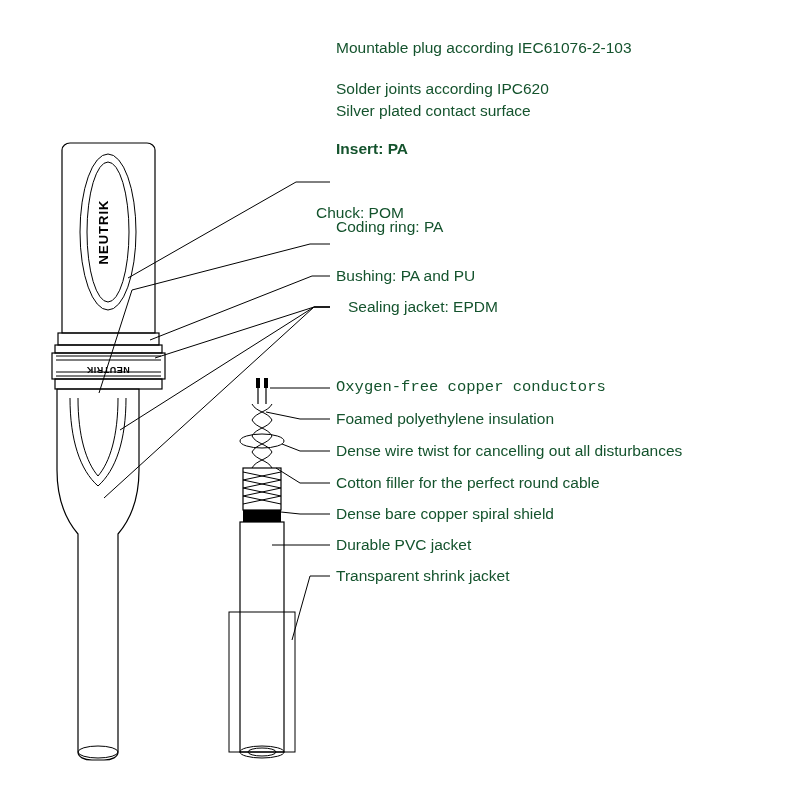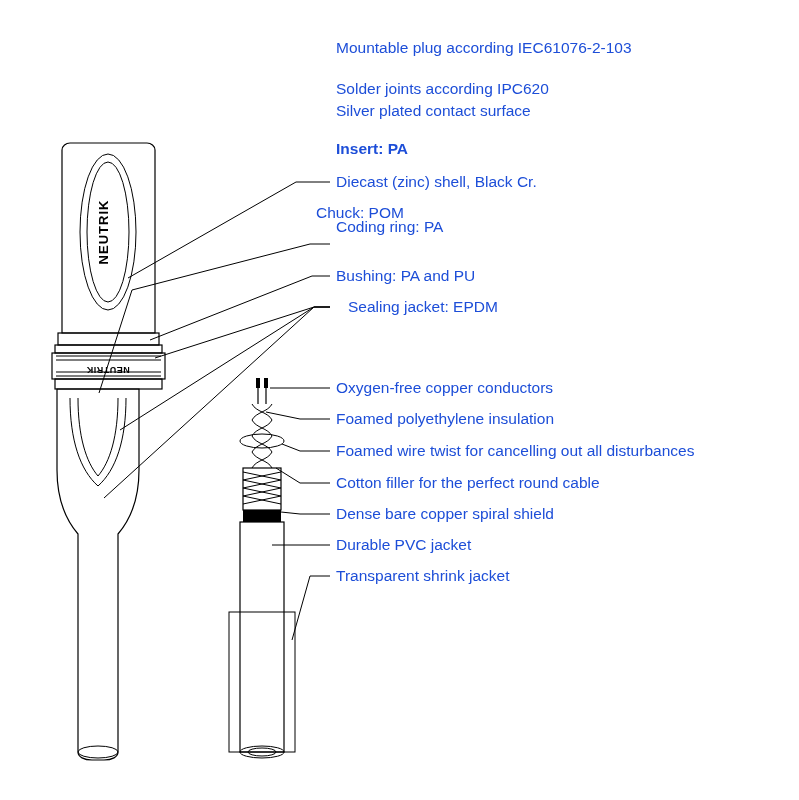--- a/index.html
+++ b/index.html
@@ -11,21 +11,21 @@
     position: relative;
     width: 799px;
     height: 800px;
     background: #ffffff;
     overflow: hidden;
     font-family: "Liberation Sans", sans-serif;
   }
   .label {
     position: absolute;
     font-size: 15.5px;
-    color: #1d4ed8;
+    color: #14532d;
     white-space: nowrap;
     line-height: 1;
   }
   svg.diagram {
     position: absolute;
     left: 0;
     top: 0;
     width: 799px;
     height: 800px;
   }
@@ -149,27 +149,26 @@
       <path d="M330,514 L300,514 L281,512"></path>
       <path d="M330,545 L300,545 L272,545"></path>
       <path d="M330,576 L310,576 L292,640"></path>
     </g>
   </svg>
 
   <div class="label" style="left:336px; top:40px;">Mountable plug according IEC61076-2-103</div>
   <div class="label" style="left:336px; top:81px;">Solder joints according IPC620</div>
   <div class="label" style="left:336px; top:103px;">Silver plated contact surface</div>
   <div class="label" style="left:336px; top:141px;font-weight:bold;">Insert: PA</div>
-  <div class="label" style="left:336px; top:174px;">Diecast (zinc) shell, Black Cr.</div>
   <div class="label" style="left:316px; top:205px;">Chuck: POM</div>
   <div class="label" style="left:336px; top:219px;">Coding ring: PA</div>
   <div class="label" style="left:336px; top:268px;">Bushing: PA and PU</div>
   <div class="label" style="left:336px; top:299px;margin-left:12px;">Sealing jacket: EPDM</div>
 
-  <div class="label" style="left:336px; top:380px;">Oxygen-free copper conductors</div>
+  <div class="label" style="left:336px; top:380px;font-family:Liberation Mono, monospace;">Oxygen-free copper conductors</div>
   <div class="label" style="left:336px; top:411px;">Foamed polyethylene insulation</div>
-  <div class="label" style="left:336px; top:443px;">Foamed wire twist for cancelling out all disturbances</div>
+  <div class="label" style="left:336px; top:443px;">Dense wire twist for cancelling out all disturbances</div>
   <div class="label" style="left:336px; top:506px;">Dense bare copper spiral shield</div>
   <div class="label" style="left:336px; top:475px;">Cotton filler for the perfect round cable</div>
   <div class="label" style="left:336px; top:537px;">Durable PVC jacket</div>
   <div class="label" style="left:336px; top:568px;">Transparent shrink jacket</div>
 
 </div>
 
 </body></html>

